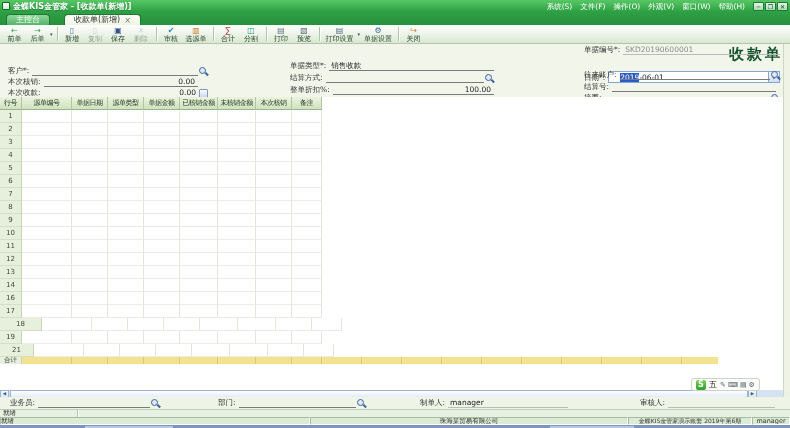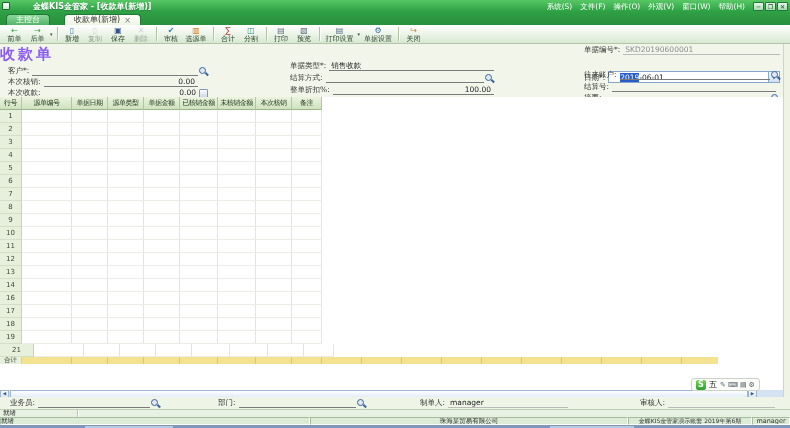--- a/index.html
+++ b/index.html
@@ -5,21 +5,21 @@
   html,body{margin:0;padding:0;background:#666;}
   .stage{position:relative;width:790px;height:428px;overflow:hidden;
          font-family:"DejaVu Sans","Liberation Sans",sans-serif;background:#f2f6ea;}
   .stage *{box-sizing:border-box;}
 
   
   .titlebar{position:absolute;left:0;top:0;width:790px;height:12px;
     background:linear-gradient(#57c765,#2da044);display:flex;align-items:center;color:#fff;}
   .app-icon{width:8px;height:8px;margin:0 3px 0 2px;background:linear-gradient(#fff,#cfe9d4);
     border:1px solid #156b28;border-radius:1px;}
-  .title-text{font-size:8px;font-weight:bold;white-space:nowrap;text-shadow:0 1px 1px rgba(0,60,20,.4);margin-left:20px;}
+  .title-text{font-size:8px;font-weight:bold;white-space:nowrap;text-shadow:0 1px 1px rgba(0,60,20,.4);}
   .menubar{margin-left:auto;display:flex;font-size:7.5px;}
   .menu-item{padding:0 4px;line-height:11px;white-space:nowrap;}
   .winbtns{display:flex;gap:1px;padding:0 2px 0 4px;}
   .winbtn{width:11px;height:9px;background:linear-gradient(#e7f6ea,#a9d8b2);
     border:1px solid #1d7a32;color:#0c4c1c;font-size:6px;line-height:7px;text-align:center;border-radius:1px;}
 
   
   .tabbar{position:absolute;left:0;top:12px;width:790px;height:13px;
     background:linear-gradient(#2f9f45,#27903c);}
   .tab{position:absolute;bottom:0;height:11px;border:1px solid #1d7a32;border-bottom:none;
@@ -34,23 +34,23 @@
     display:flex;align-items:stretch;padding-left:3px;}
   .tbtn{display:flex;flex-direction:column;align-items:center;justify-content:center;
     min-width:23px;padding:0 3px;}
   .tbtn .ticon{font-size:8px;line-height:9px;height:9px;}
   .tbtn .tlabel{font-size:7px;line-height:8px;color:#1e3b22;white-space:nowrap;}
   .tbtn.disabled{opacity:.42;}
   .tcaret{font-size:5px;color:#35503a;align-self:center;margin:0 1px;}
   .tsep{width:1px;background:#aec4a4;box-shadow:1px 0 0 #fbfdf9;margin:2px 3px;}
 
   
-  .form-title{position:absolute;left:0;top:45px;width:783px;text-align:left;
+  .form-title{position:absolute;left:0;top:45px;width:783px;text-align:right;
     font-family:"DejaVu Serif","Liberation Serif",serif;font-weight:bold;font-size:15px;
-    letter-spacing:3px;color:#8b5cf6;}
+    letter-spacing:3px;color:#14532d;}
   .fld{position:absolute;height:10px;display:flex;align-items:flex-end;font-size:7.5px;color:#222;}
   .flabel{white-space:nowrap;margin-right:3px;color:#333;}
   .fline{flex:1;border-bottom:1px solid #7a7a7a;height:10px;display:flex;align-items:flex-end;}
   .fline.light{border-bottom:1px solid #bbb;}
   .fval{font-size:7.5px;line-height:9px;padding-left:2px;white-space:nowrap;}
   .fval.num{margin-left:auto;padding-right:3px;}
   .fval.grey{color:#8a8a8a;}
   .mag{width:10px;height:10px;position:relative;flex:none;}
   .mag::before{content:"";position:absolute;left:1px;top:1px;width:5px;height:5px;
     border:1px solid #3c64a2;border-radius:50%;background:#dfe9f6;}
@@ -493,21 +493,21 @@
           <div class="gc" style="width: 36px;"></div>
           <div class="gc" style="width: 36px;"></div>
           <div class="gc" style="width: 36px;"></div>
           <div class="gc" style="width: 38px;"></div>
           <div class="gc" style="width: 38px;"></div>
           <div class="gc" style="width: 36px;"></div>
           <div class="gc" style="width: 30px;"></div>
           <div class="gfill"></div>
         </div>
         <div class="grow">
-          <div class="gc rn" style="width: 22px;">18</div>
+          <div class="gc rn" style="width: 42px;">18</div>
           <div class="gc" style="width: 50px;"></div>
           <div class="gc" style="width: 36px;"></div>
           <div class="gc" style="width: 36px;"></div>
           <div class="gc" style="width: 36px;"></div>
           <div class="gc" style="width: 38px;"></div>
           <div class="gc" style="width: 38px;"></div>
           <div class="gc" style="width: 36px;"></div>
           <div class="gc" style="width: 30px;"></div>
           <div class="gfill"></div>
         </div>

